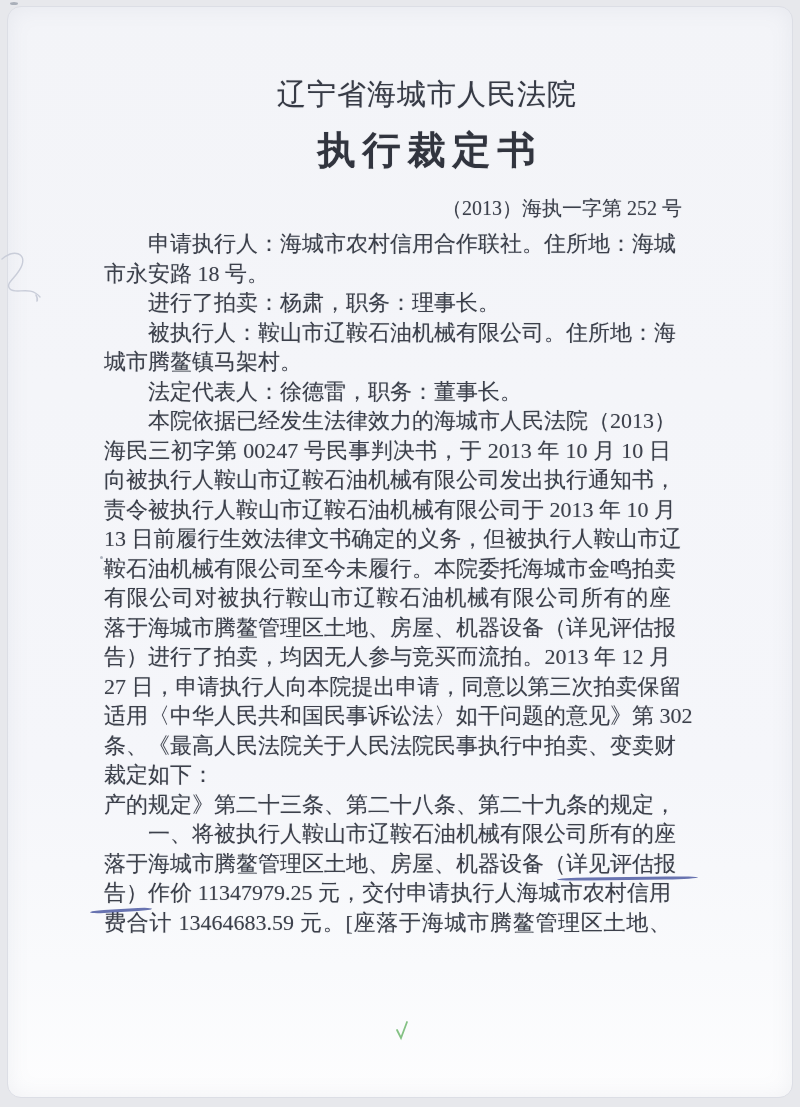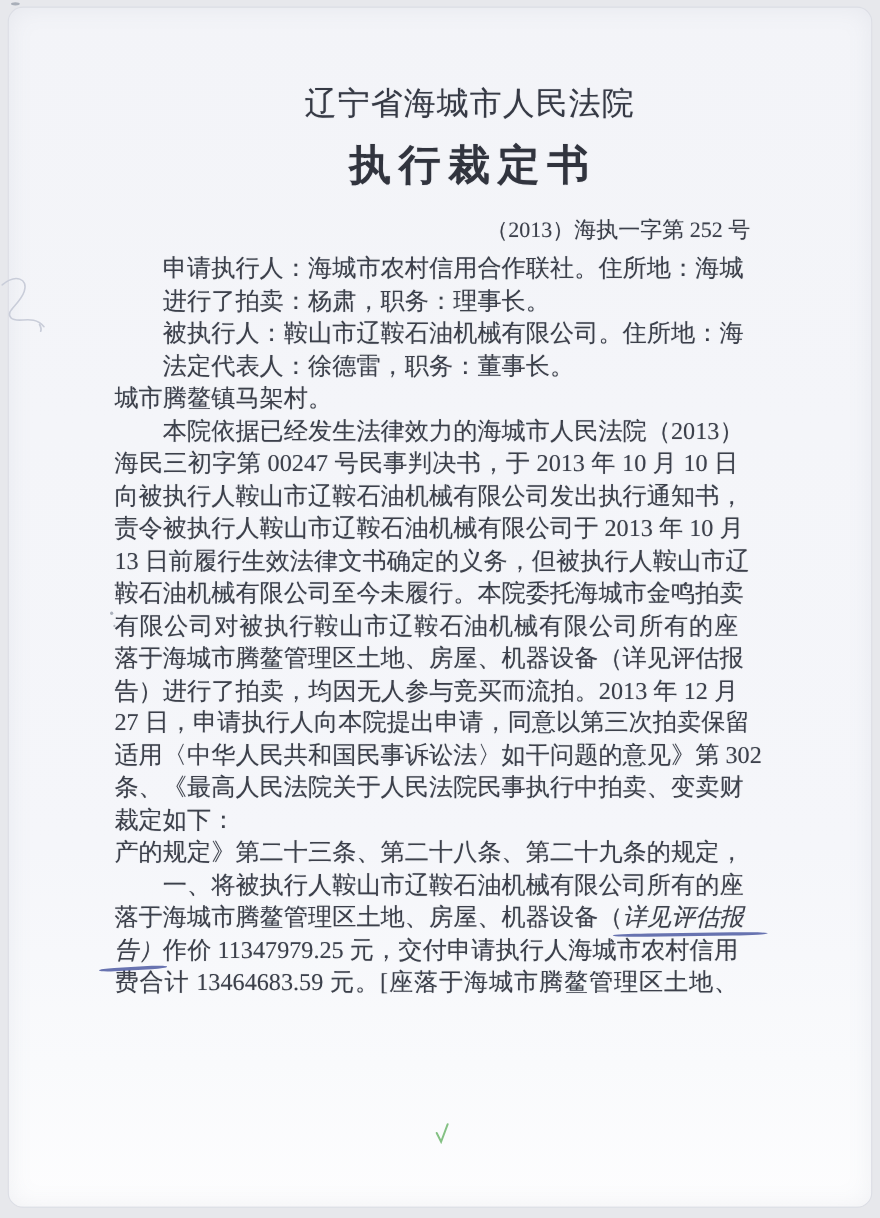--- a/index.html
+++ b/index.html
@@ -31,43 +31,44 @@
     font-size:20px; color:#3c404b; text-shadow:0 0 1px rgba(60,64,75,0.3);
   }
   .doc-body {
     position:absolute; left:96px; top:222px; width:567px;
     font-size:22px; line-height:29.5px; color:#3c404b;
     text-shadow:0 0 1px rgba(60,64,75,0.32);
   }
   .line { height:29.5px; white-space:nowrap; }
   .line.justify { text-align:justify; text-align-last:justify; }
   .line.indent { padding-left:44px;font-family:Liberation Serif, serif; }
-  .pen-underline { position:relative; display:inline-block;font-style:italic; }
+  .pen-underline { position:relative; display:inline-block; }
   .pen-underline::before {
     content:""; position:absolute; height:3px; bottom:-2px;
     background:var(--pen,#44519e); border-radius:45%/100%; opacity:.8;
   }
   .pen-underline.right-ext::before { left:-9px; right:-22px; transform:rotate(-0.8deg); }
   .pen-underline.left-ext::before  { left:-14px; right:-4px; bottom:-4px; transform:rotate(-3.2deg); }
   .scribble, .check-mark { position:absolute; }
   .speck { position:absolute; background:#9aa0ad; border-radius:50%; opacity:.8; }
 </style>
 </head>
 <body>
 
 <div class="page">
   <h1 class="court">辽宁省海城市人民法院</h1>
   <h2 class="doc-title">执行裁定书</h2>
   <div class="case-no">（2013）海执一字第 252 号</div>
   <div class="doc-body">
       <div class="line indent justify">申请执行人：海城市农村信用合作联社。住所地：海城</div>
+      <div class="line">市永安路 18 号。</div>
       <div class="line indent">进行了拍卖：杨肃，职务：理事长。</div>
       <div class="line indent justify">被执行人：鞍山市辽鞍石油机械有限公司。住所地：海</div>
+      <div class="line">城市腾鳌镇马架村。</div>
       <div class="line indent">法定代表人：徐德雷，职务：董事长。</div>
-      <div class="line">城市腾鳌镇马架村。</div>
       <div class="line indent justify">本院依据已经发生法律效力的海城市人民法院（2013）</div>
       <div class="line justify">海民三初字第 00247 号民事判决书，于 2013 年 10 月 10 日</div>
       <div class="line justify">向被执行人鞍山市辽鞍石油机械有限公司发出执行通知书，</div>
       <div class="line justify">责令被执行人鞍山市辽鞍石油机械有限公司于 2013 年 10 月</div>
       <div class="line justify">13 日前履行生效法律文书确定的义务，但被执行人鞍山市辽</div>
       <div class="line justify">鞍石油机械有限公司至今未履行。本院委托海城市金鸣拍卖</div>
       <div class="line justify">有限公司对被执行鞍山市辽鞍石油机械有限公司所有的座</div>
       <div class="line justify">落于海城市腾鳌管理区土地、房屋、机器设备（详见评估报</div>
       <div class="line justify">告）进行了拍卖，均因无人参与竞买而流拍。2013 年 12 月</div>
       <div class="line justify">27 日，申请执行人向本院提出申请，同意以第三次拍卖保留</div>

